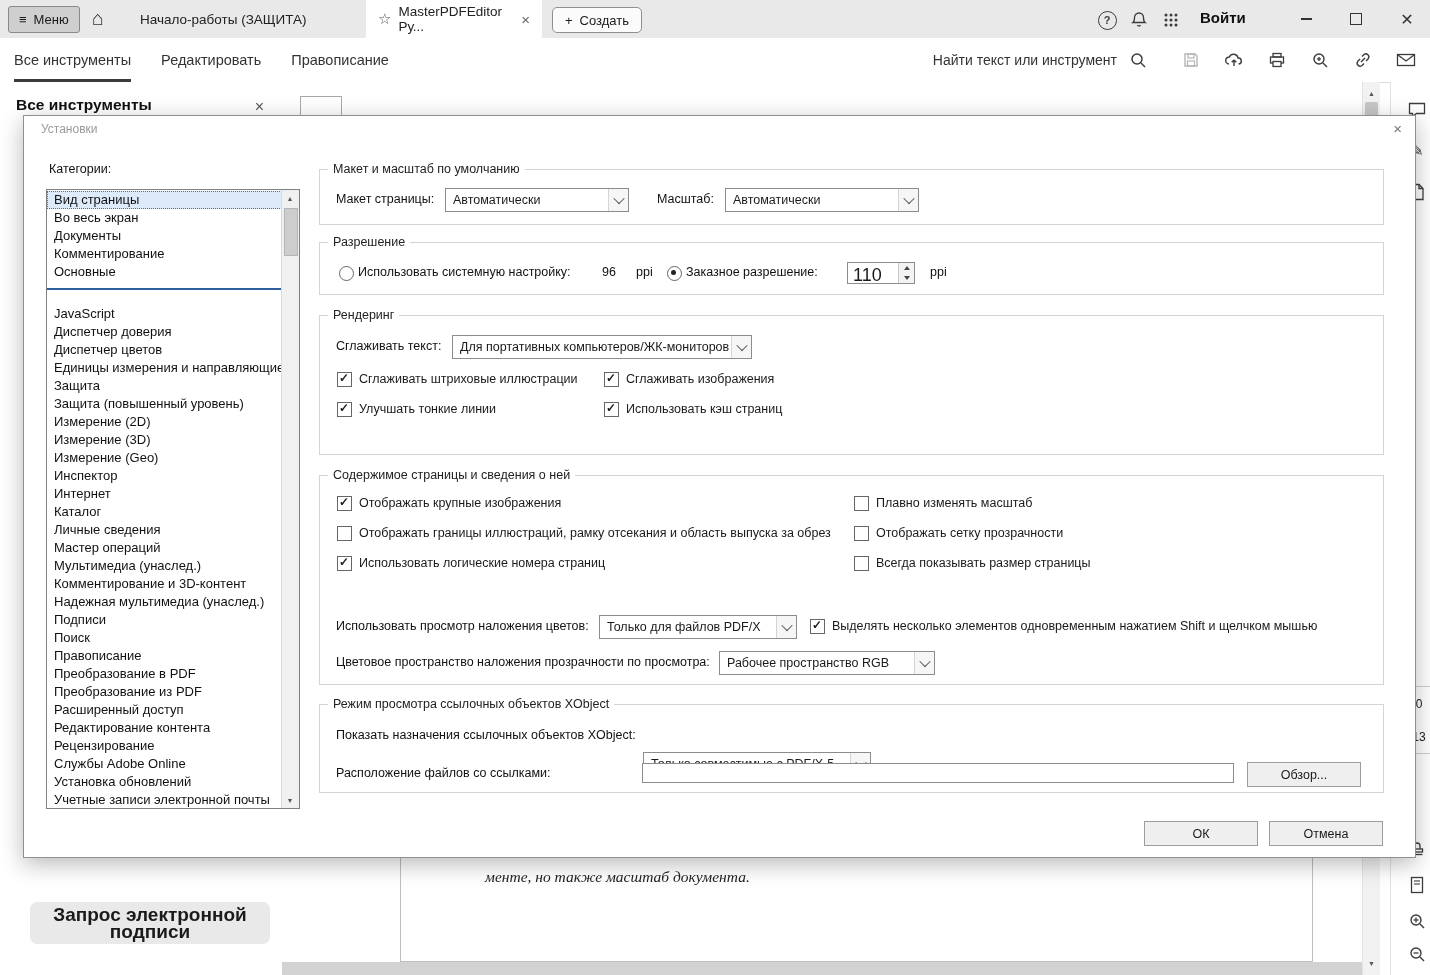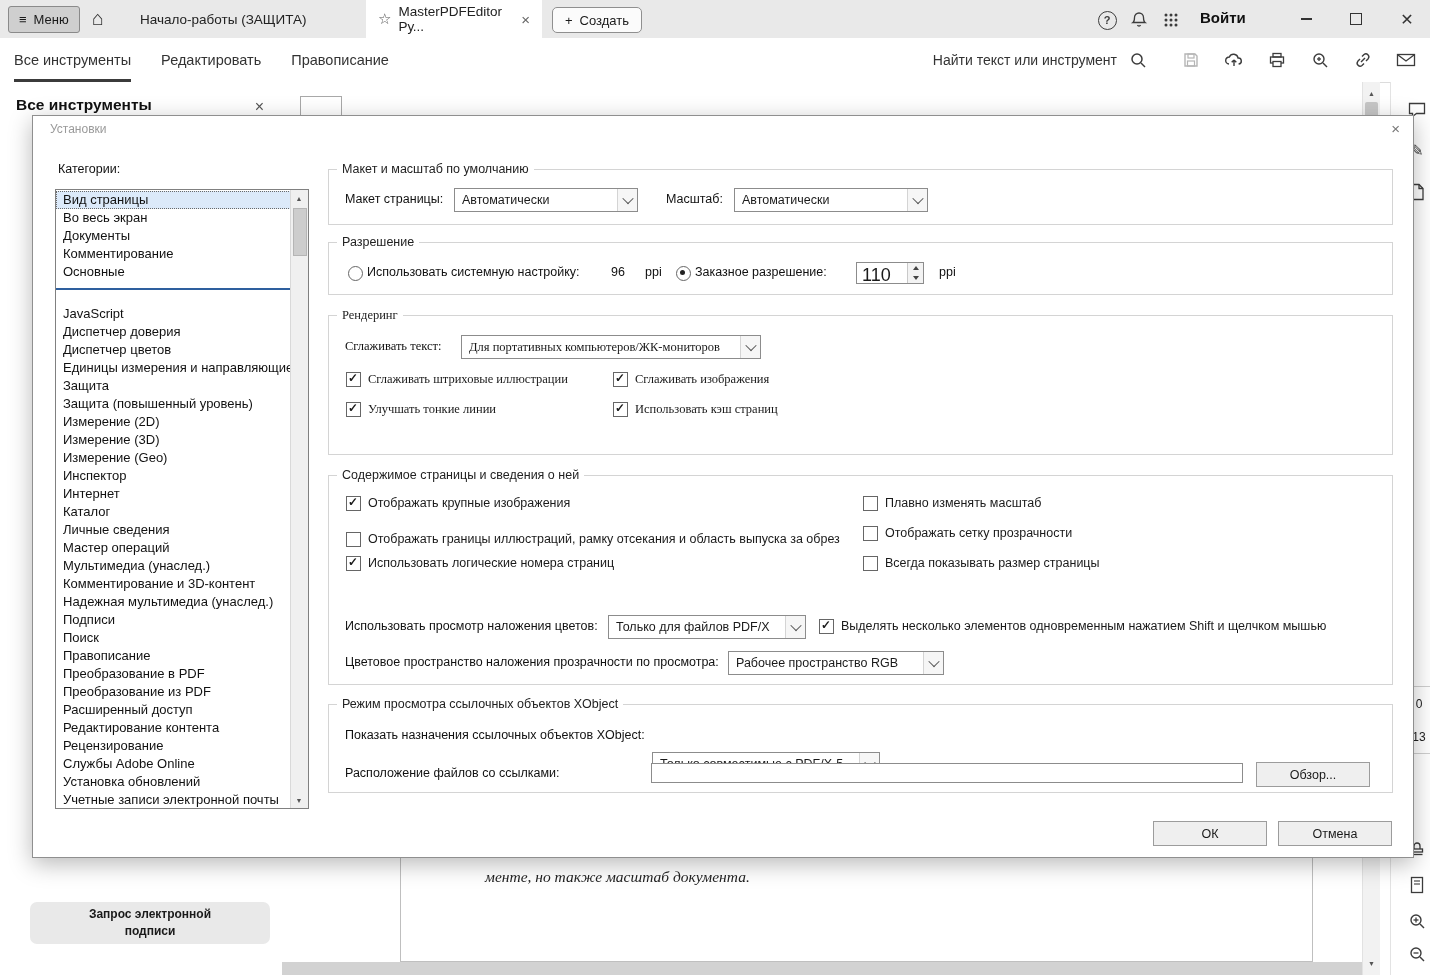--- a/index.html
+++ b/index.html
@@ -32,39 +32,39 @@
   .tool-tab.active::after{content:"";position:absolute;left:0;right:0;bottom:0;height:3px;background:#3b3b3b;}
   .toolbar-right{position:absolute;right:12px;top:0;height:44px;display:flex;align-items:center;gap:19px;}
   .search-group{display:flex;align-items:center;gap:9px;margin-right:10px;font-size:14px;color:#333;}
   .icon-btn{display:flex;align-items:center;justify-content:center;width:24px;height:24px;}
   
   .left-panel{position:absolute;left:0;top:82px;width:282px;height:893px;background:#fff;border-right:1px solid #e3e3e3;}
   .panel-title{position:absolute;left:16px;top:14px;font-size:15.5px;font-weight:bold;color:#111;}
   .panel-close{position:absolute;right:18px;top:16px;font-size:16px;color:#555;}
   .panel-bottom-text{position:absolute;left:0;top:770px;width:282px;text-align:center;font-size:13.5px;color:#222;line-height:19px;}
   .request-btn{position:absolute;left:30px;top:820px;width:240px;height:42px;background:#e9e9e9;border-radius:7px;
-               display:flex;flex-direction:column;align-items:center;justify-content:center;font-size:12px;font-weight:bold;line-height:17px;}
+               display:flex;flex-direction:column;align-items:center;justify-content:center;font-size:19px;font-weight:bold;line-height:17px;}
   
   .doc-area{position:absolute;left:282px;top:82px;width:1080px;height:893px;background:#fff;}
   .page-line-v{position:absolute;width:1px;background:#bfbfbf;}
   .page-line-h{position:absolute;height:1px;background:#bfbfbf;}
   .canvas-strip{position:absolute;background:#d2d2d2;}
   .doc-italic{position:absolute;font-family:"Liberation Serif",serif;font-style:italic;font-size:15.5px;color:#222;}
   .thumb-frag{position:absolute;border:1px solid #a9a9a9;background:#fff;}
   
   .v-scrollbar{position:absolute;left:1362px;top:82px;width:17px;height:893px;background:#f2f2f2;border-left:1px solid #e2e2e2;}
   .sb-arrow{position:absolute;left:0;width:17px;height:16px;display:flex;align-items:center;justify-content:center;font-size:7px;color:#555;}
   .sb-thumb{position:absolute;left:2px;top:20px;width:13px;height:48px;background:#c6c6c6;border-radius:2px;}
   .right-rail{position:absolute;left:1390px;top:82px;width:40px;height:893px;background:#fff;border-left:1px solid #e3e3e3;}
   .rail-icon{position:absolute;left:16px;width:20px;height:20px;display:flex;align-items:center;justify-content:center;color:#3c3c3c;}
   .page-num-box{position:absolute;left:14px;top:604px;width:26px;height:66px;background:#fff;border:1px solid #cfcfcf;border-right:none;
                 display:flex;flex-direction:column;align-items:center;justify-content:space-around;font-size:12px;color:#222;}
   
-  .dialog{position:absolute;left:32px;top:115px;width:1380px;height:741px;background:#fff;border:1px solid #8f8f8f;
-          box-shadow:0 6px 22px rgba(0,0,0,.28);z-index:10;}
+  .dialog{position:absolute;left:23px;top:115px;width:1380px;height:741px;background:#fff;border:1px solid #8f8f8f;
+          box-shadow:0 6px 22px rgba(0,0,0,.28);z-index:10;padding-left:11px;}
   .dlg-title{position:absolute;left:17px;top:6px;font-size:12px;color:#9a9a9a;}
   .dlg-close{position:absolute;right:13px;top:4px;font-size:15px;color:#777;}
   .lbl{position:absolute;font-size:12.5px;color:#111;white-space:nowrap;}
   .groupbox{position:absolute;border:1px solid #d4d4d4;background:#fff;}
   .legend{position:absolute;top:-8px;left:8px;background:#fff;padding:0 5px;font-size:12.5px;color:#222;white-space:nowrap;}
   .listbox{position:absolute;left:22px;top:73px;width:252px;height:618px;border:1px solid #808080;background:#fff;overflow:hidden;}
   .cat-content{position:absolute;left:0;top:1px;right:17px;}
   .cat-item{height:18px;line-height:18px;padding-left:7px;font-size:13px;color:#111;white-space:nowrap;overflow:hidden;}
   .cat-item.selected{background:#dceafa;outline:1px dotted #6a6a6a;outline-offset:-1px;}
   .cat-sep{height:2px;background:#2e5f9e;margin:7px 0 15px 0;}
@@ -376,21 +376,21 @@
       <div class="spinbox" style="left:527px;top:19px;">
         <span class="spin-val">110</span>
         <span class="spin-btns">
           <span class="spin-up"></span>
           <span class="spin-down"></span>
         </span>
       </div>
       <div class="lbl" style="left:610px;top:22px;">ppi</div>
     </div>
 
-    <div class="groupbox" style="left:295px;top:199px;width:1063px;height:138px;font-family:Liberation Serif, serif;">
+    <div class="groupbox" style="left:295px;top:199px;width:1063px;height:138px;">
       <div class="legend">Рендеринг</div>
       <div class="lbl" style="left:16px;top:23px;">Сглаживать текст:</div>
       <div class="select" style="left:132px;top:19px;width:298px;">
         <span class="sel-text">Для портативных компьютеров/ЖК-мониторов</span>
         <span class="sel-arrow">
             <span class="chev"></span>
           </span>
       </div>
       <div class="row" style="left:17px;top:55px;">
         <span class="checkbox checked"></span>
@@ -413,21 +413,21 @@
     <div class="groupbox" style="left:295px;top:359px;width:1063px;height:208px;">
       <div class="legend">Содержимое страницы и сведения о ней</div>
       <div class="row" style="left:17px;top:19px;">
         <span class="checkbox checked"></span>
         <span>Отображать крупные изображения</span>
       </div>
       <div class="row" style="left:534px;top:19px;">
         <span class="checkbox"></span>
         <span>Плавно изменять масштаб</span>
       </div>
-      <div class="row" style="left:17px;top:49px;margin-top:6px;">
+      <div class="row" style="left:17px;top:49px;">
         <span class="checkbox"></span>
         <span>Отображать границы иллюстраций, рамку отсекания и область выпуска за обрез</span>
       </div>
       <div class="row" style="left:534px;top:49px;">
         <span class="checkbox"></span>
         <span>Отображать сетку прозрачности</span>
       </div>
       <div class="row" style="left:17px;top:79px;">
         <span class="checkbox checked"></span>
         <span>Использовать логические номера страниц</span>

